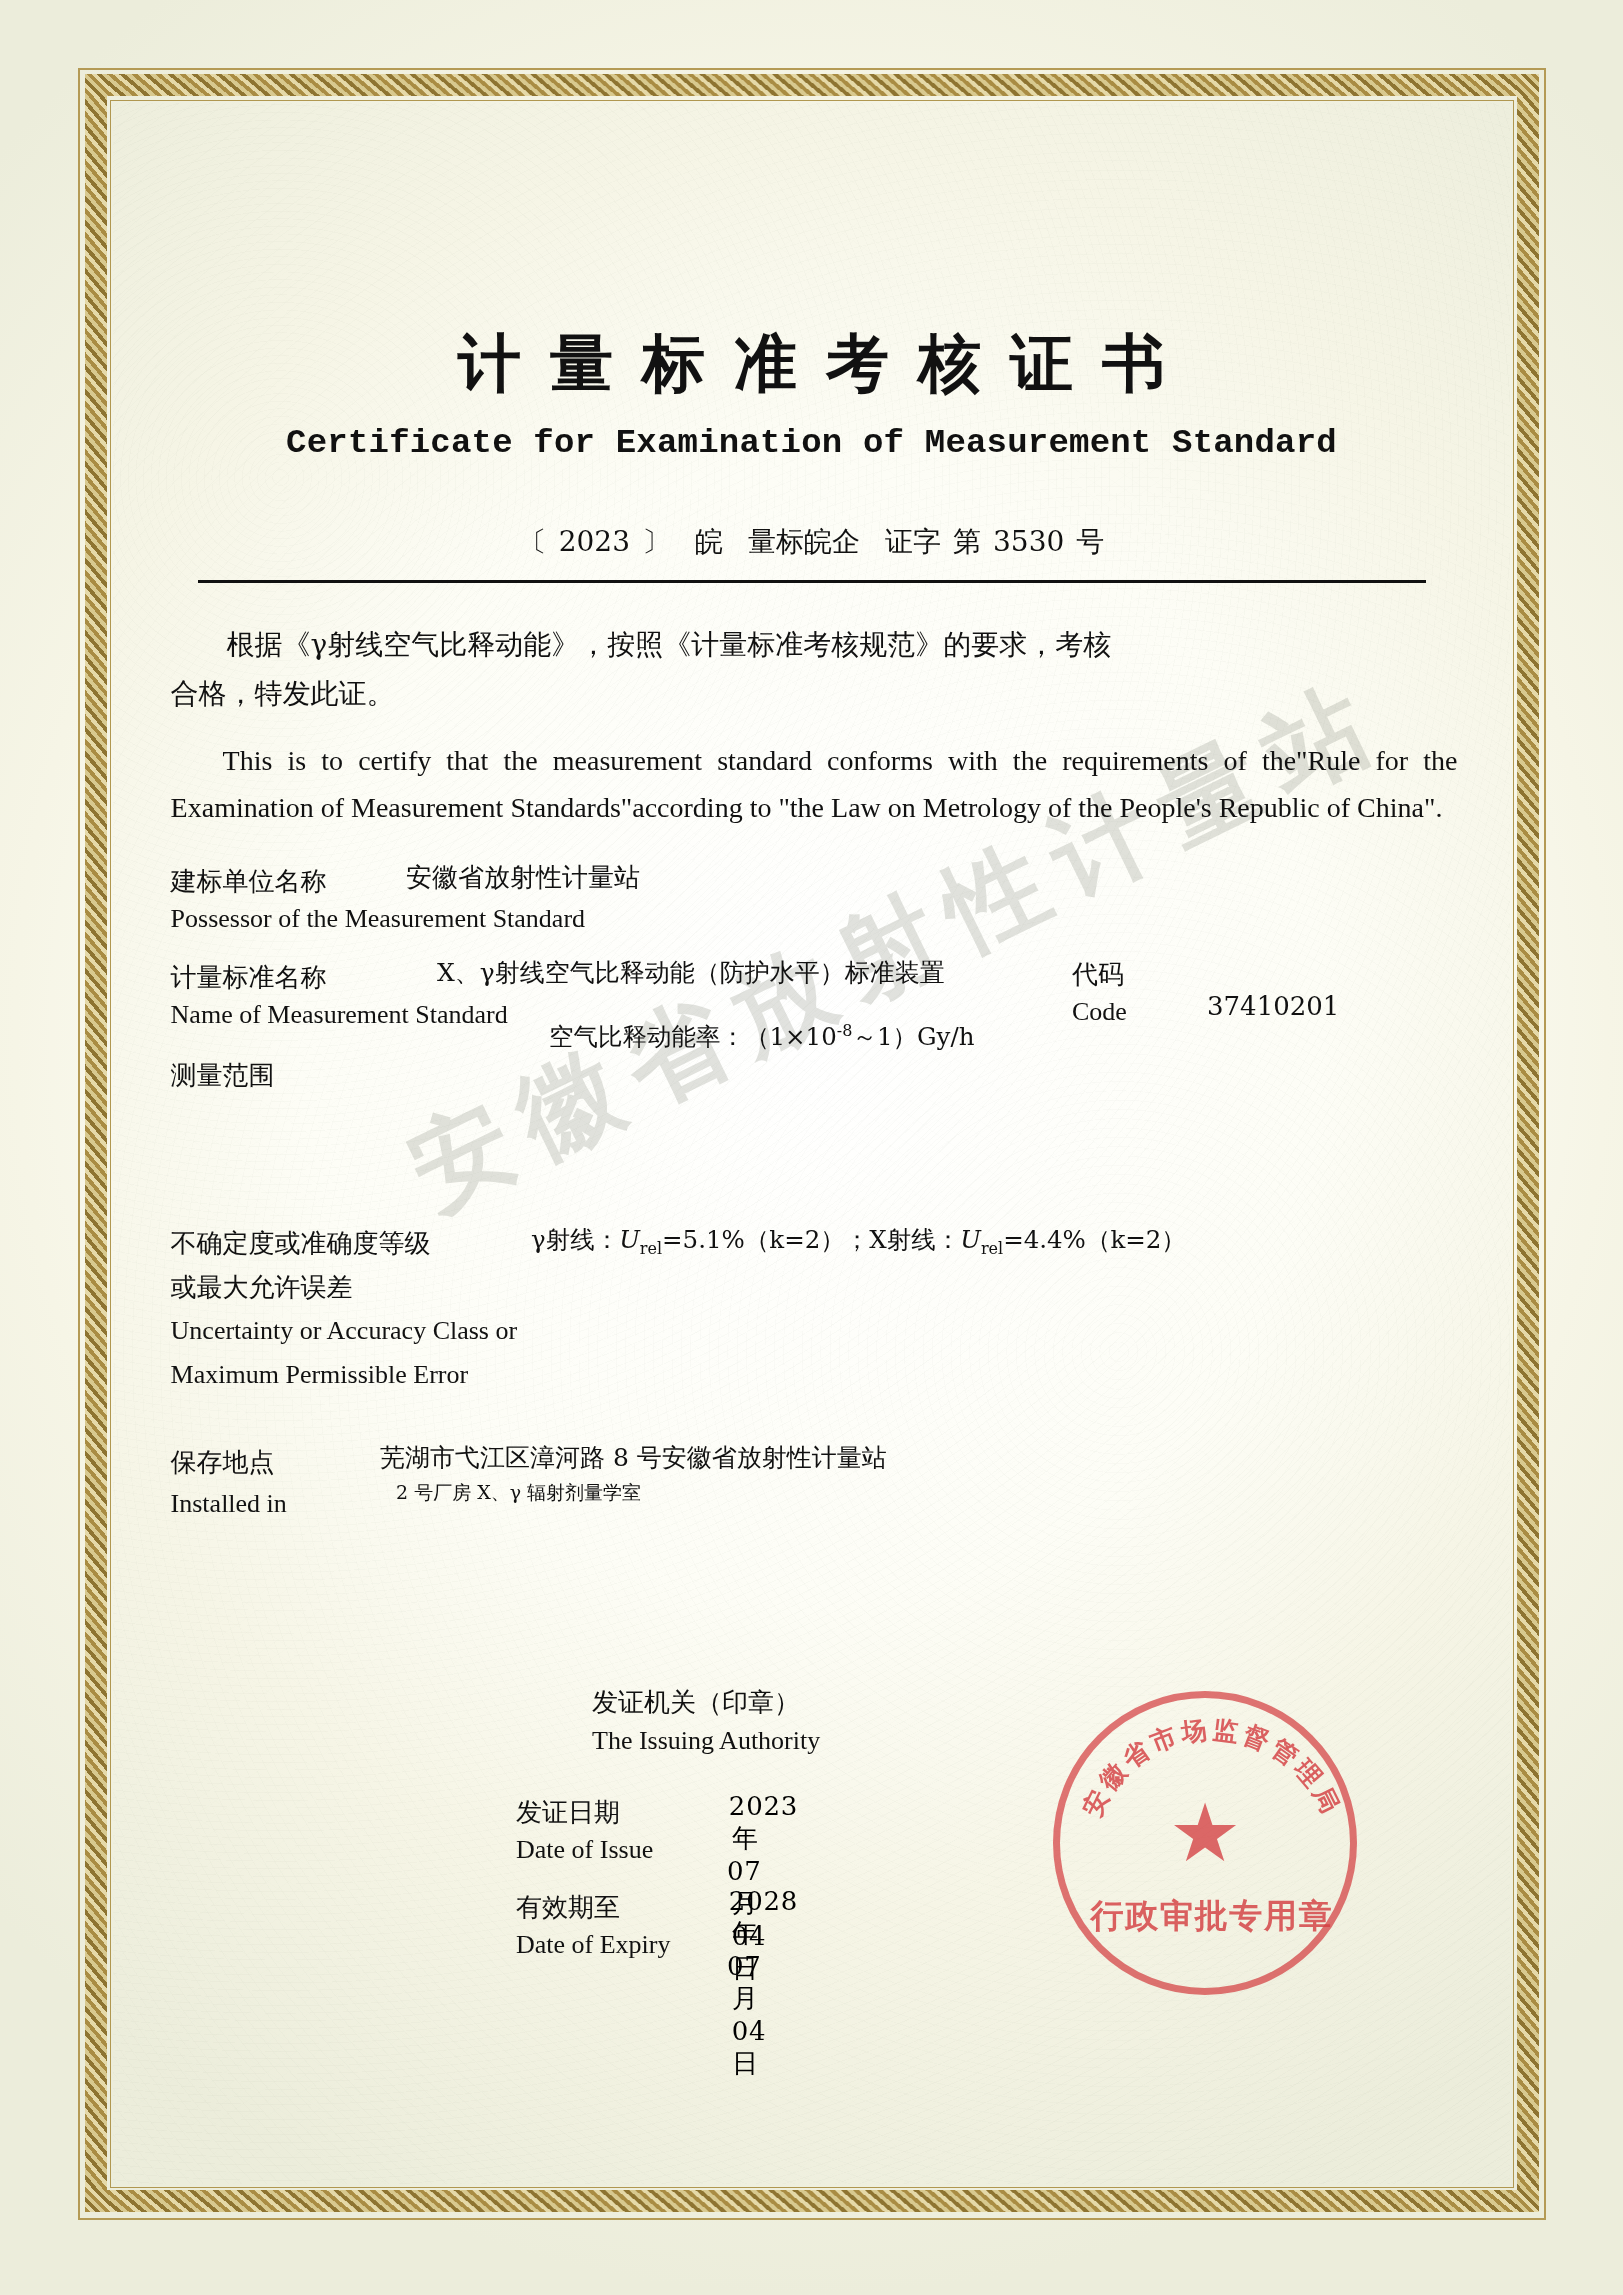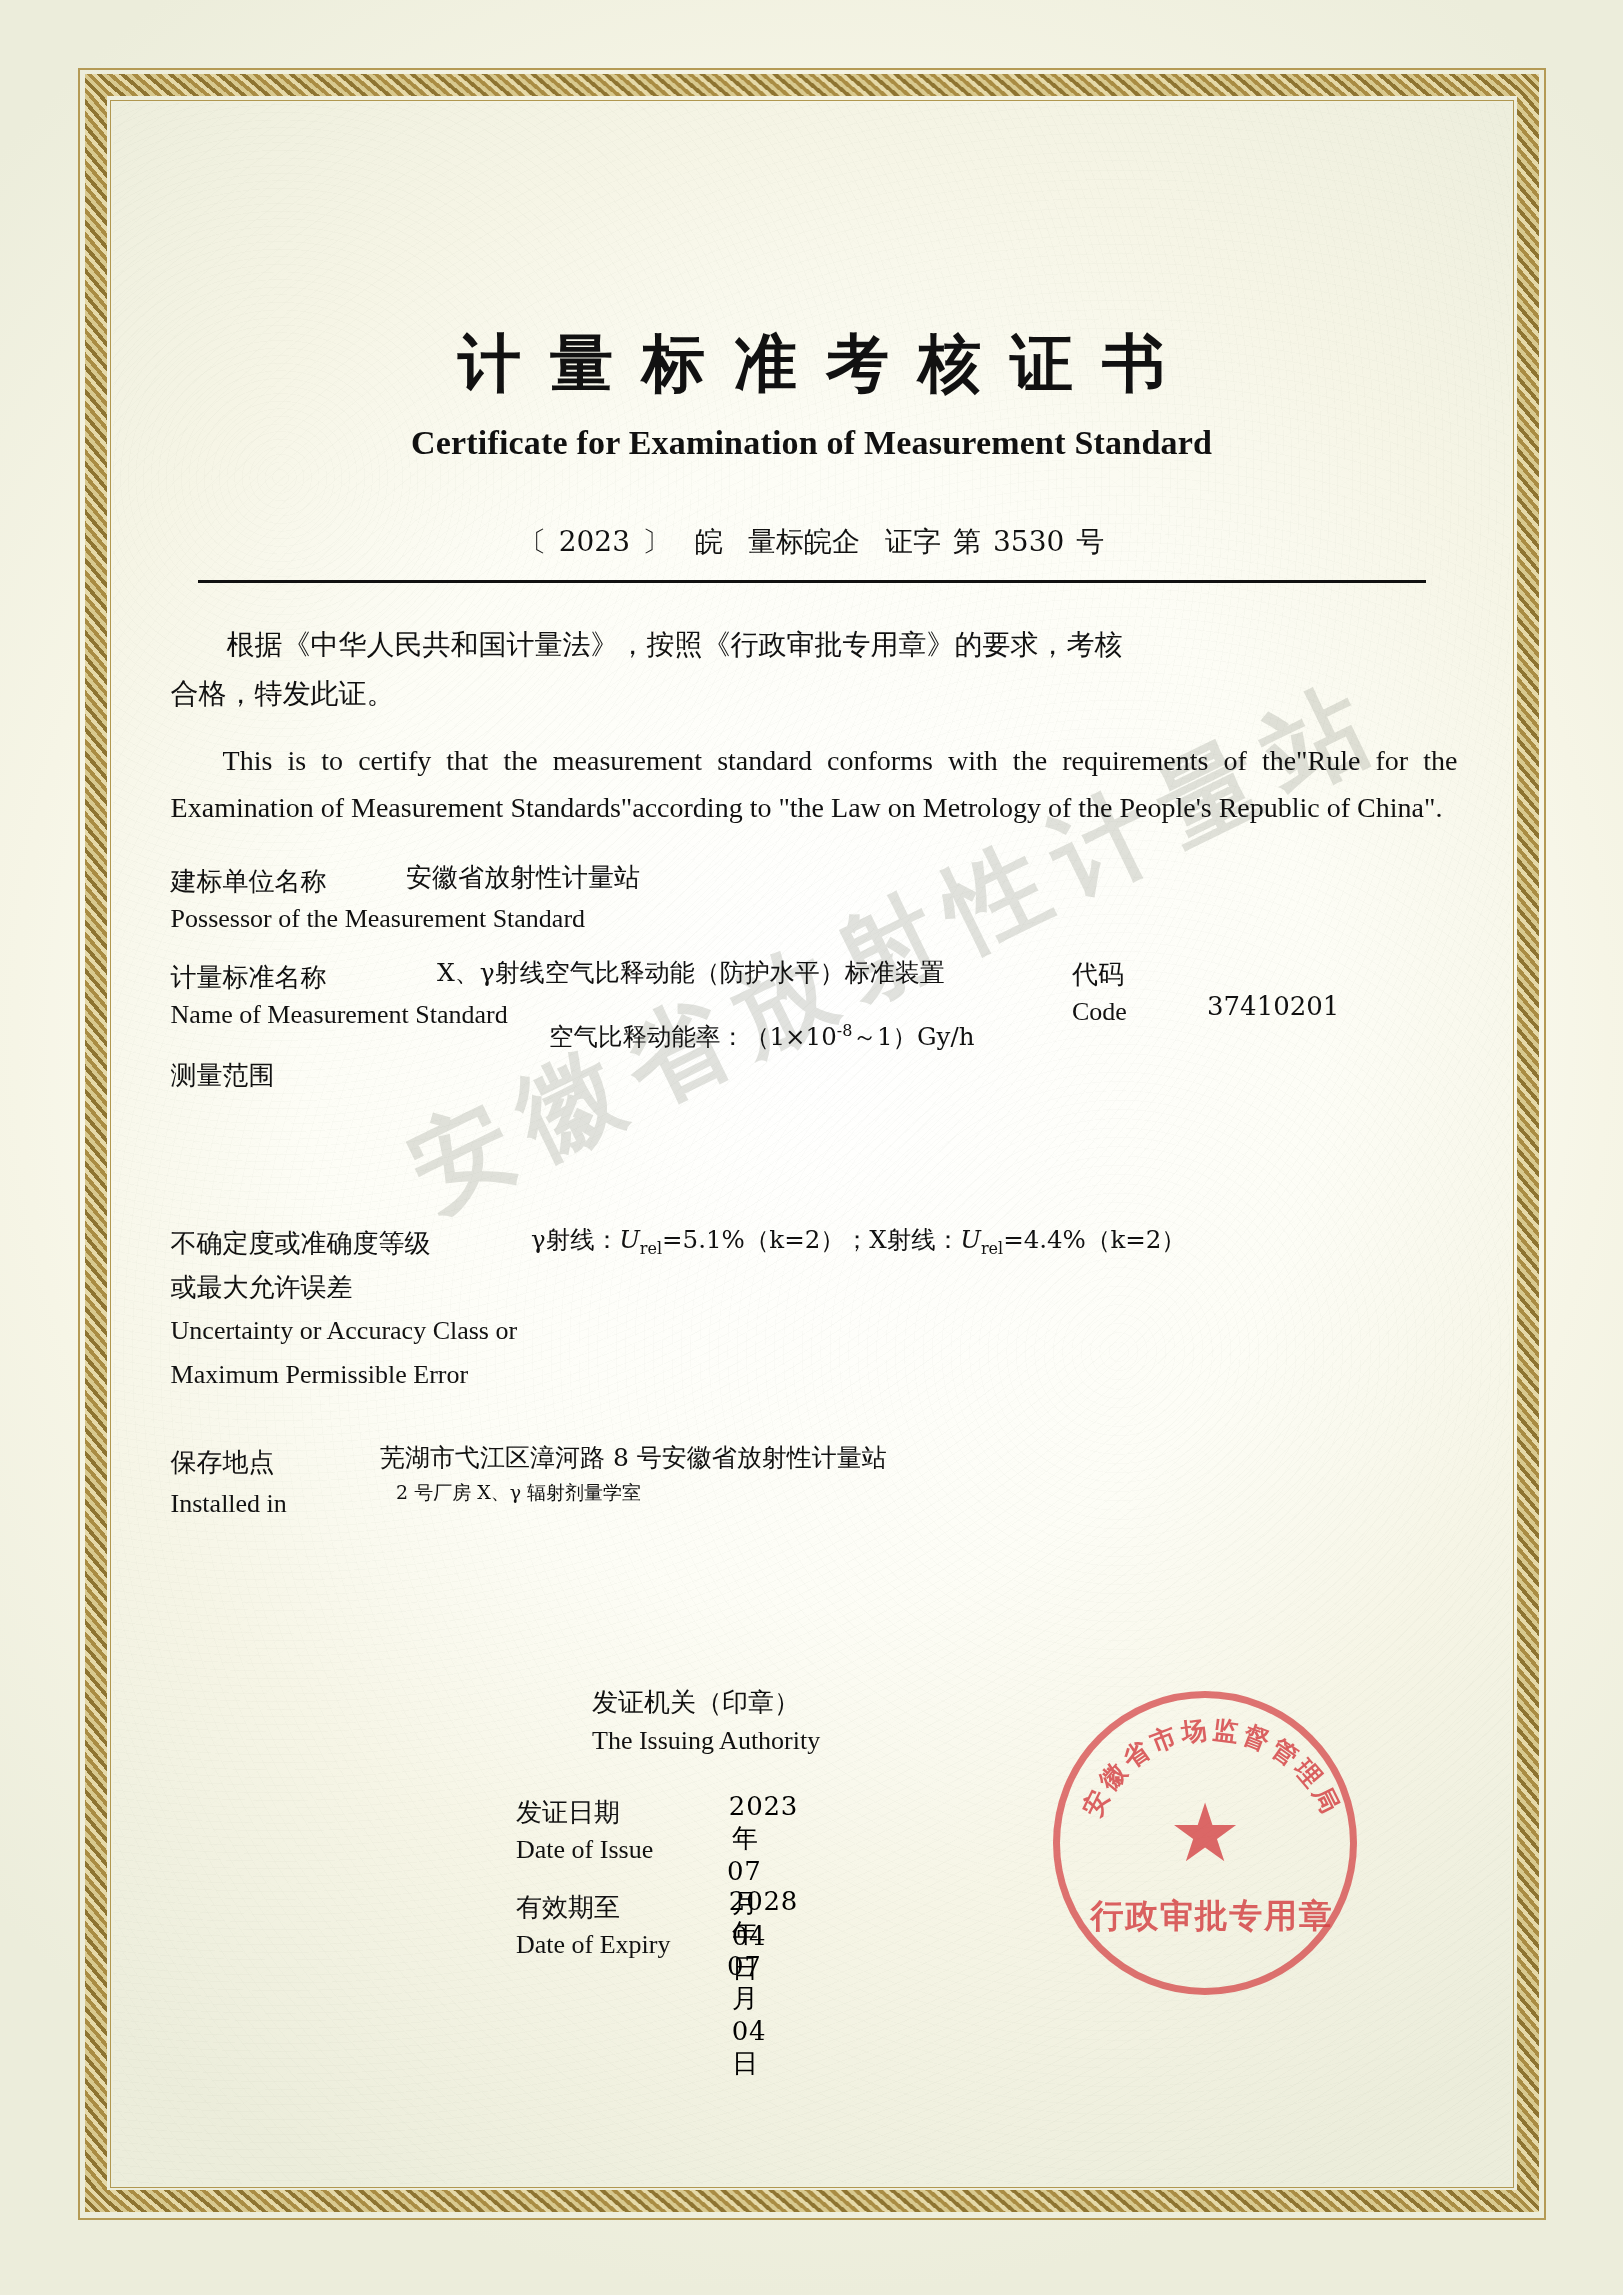--- a/index.html
+++ b/index.html
@@ -84,21 +84,21 @@
     font-family: "DejaVu Serif", serif;
     font-size: 63px;
     font-weight: bold;
     letter-spacing: 29px;
     color: #111111;
     text-indent: 29px;
   }
   .title-en {
     text-align: center;
     margin-top: 17px;
-    font-family: Liberation Serif, serif;
+    font-family: Liberation Mono, monospace;
     font-size: 34px;
     font-weight: bold;
     color: #111111;
     letter-spacing: 0.2px;
   }
   .certno {
     margin-top: 61px;
     text-align: center;
     font-size: 28px;
     color: #111111;
@@ -274,21 +274,21 @@
 
     <div class="title-cn">计量标准考核证书</div>
     <div class="title-en">Certificate for Examination of Measurement Standard</div>
 
     <div class="certno">
       <span>〔</span><span class="gap-s"></span><span>2023</span><span class="gap-s"></span><span>〕</span><span class="gap-m"></span><span>皖</span><span class="gap-m"></span><span>量标皖企</span><span class="gap-m"></span><span>证字</span><span class="gap-s"></span><span>第</span><span class="gap-s"></span><span>3530</span><span class="gap-s"></span><span>号</span>
     </div>
 
     <div class="rule"></div>
 
-    <div class="para-cn">根据《中华人民共和国计量法》，按照《行政审批专用章》的要求，考核</div>
+    <div class="para-cn">根据《γ射线空气比释动能》，按照《计量标准考核规范》的要求，考核</div>
     <div class="para-cn" style="margin-top:0; text-indent:0;">合格，特发此证。</div>
 
     <div class="para-en">This is to certify that the measurement standard conforms with the requirements of the"Rule for the Examination of Measurement Standards"according to "the Law on Metrology of the People's Republic of China".</div>
 
     <div class="field blk-possessor">
       <div class="lbl-cn">建标单位名称</div>
       <div class="lbl-en">Possessor of the Measurement Standard</div>
       <div class="val">安徽省放射性计量站</div>
     </div>
 

